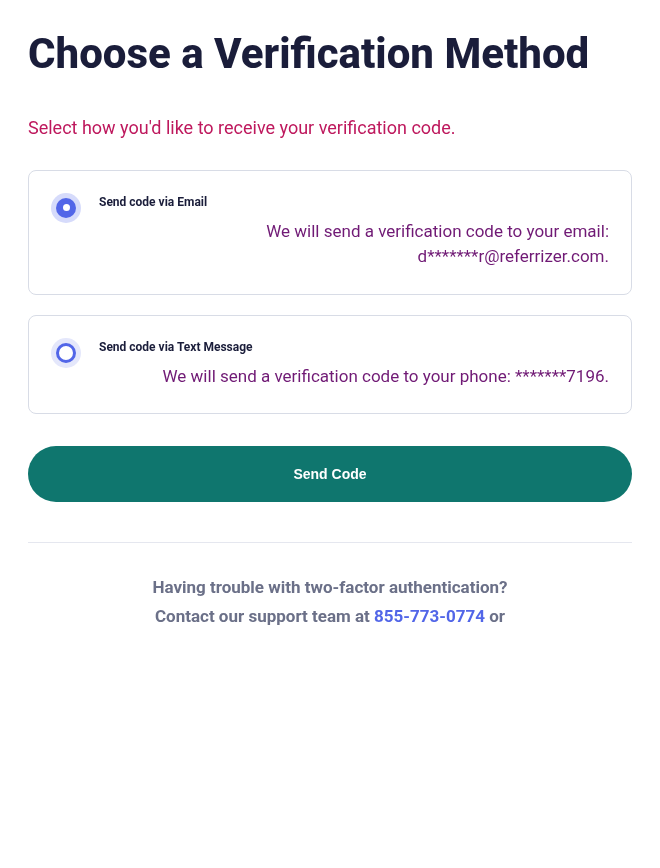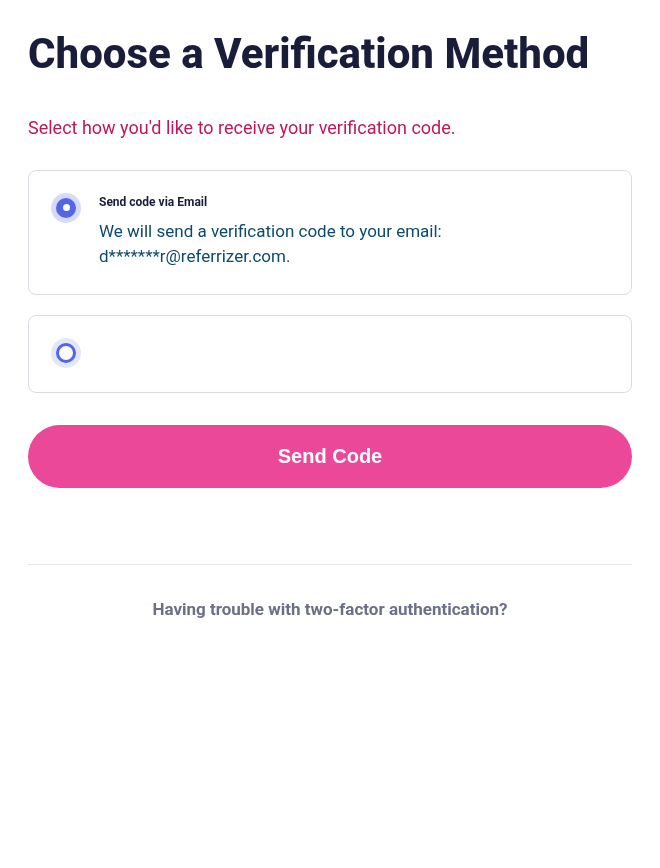--- a/index.html
+++ b/index.html
@@ -76,35 +76,36 @@
       flex: 1;
     }
     .option-title {
       font-size: 12px;
       font-weight: 700;
       color: #1a1d3a;
       margin-bottom: 10px;
     }
     .option-desc {
       font-size: 17px;
-      color: #0c4a6e;
+      color: #701a75;
       line-height: 1.5;
+      text-align: right;
     }
     .send-button {
       width: 100%;
-      background: #ec4899;
+      background: #0f766e;
       color: #fff;
       border: none;
       border-radius: 32px;
       padding: 20px;
-      font-size: 20px;
+      font-size: 14px;
       font-weight: 700;
       cursor: pointer;
       margin-top: 12px;
-      margin-bottom: 76px;
+      margin-bottom: 40px;
     }
     .divider {
       border: none;
       border-top: 1px solid #e5e7ef;
       margin-bottom: 30px;
     }
     .help-text {
       text-align: center;
       font-size: 17px;
       color: #6b7088;
@@ -131,24 +132,31 @@
   <div class="option-content">
     <div class="option-title">Send code via Email</div>
     <div class="option-desc">We will send a verification code to your email: d*******r@referrizer.com.</div>
   </div>
 </div>
 
 <div class="option-card">
   <div class="radio-outer">
     <div class="radio-inner"></div>
   </div>
+  <div class="option-content">
+    <div class="option-title">Send code via Text Message</div>
+    <div class="option-desc">We will send a verification code to your phone: *******7196.</div>
+  </div>
 </div>
 
 <button class="send-button">Send Code</button>
 
 <hr class="divider">
 
 <div class="help-text">
   <div>Having trouble with two-factor authentication?</div>
+  <div>
+    <span>Contact our support team at </span><a href="#" class="help-link">855-773-0774</a><span> or</span>
+  </div>
 </div>
 
 
 
 
 </body></html>

